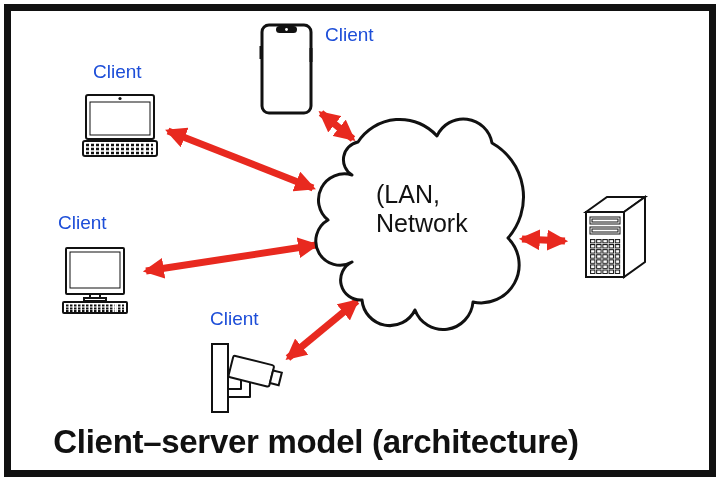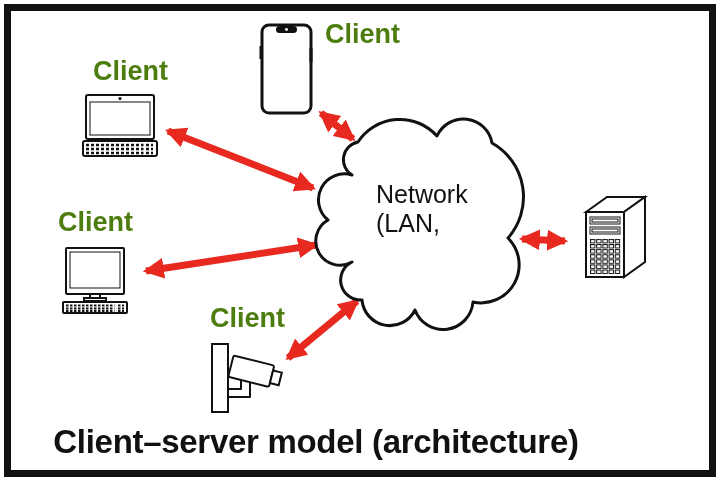--- a/index.html
+++ b/index.html
@@ -5,23 +5,22 @@
   html,body{margin:0;padding:0;background:#fff;}
   #canvas{
     position:relative;width:720px;height:480px;background:#ffffff;
     font-family:"Liberation Sans", sans-serif;overflow:hidden;
   }
   .frame{
     position:absolute;left:4px;top:4px;width:698px;height:459px;
     border:7px solid #111;
   }
   .label{
-    position:absolute;font-size:27px;line-height:25px;color:#4d7c0f;
+    position:absolute;font-size:19px;line-height:25px;color:#1d4ed8;
     white-space:nowrap;
-    font-weight:bold;
   }
   .cloud-text{
     position:absolute;left:376px;top:180px;font-size:25px;line-height:29px;
     color:#111;
   }
   .cloud-text span{display:block;}
   .title{
     position:absolute;left:0;top:423px;width:632px;text-align:center;
     font-size:33px;font-weight:bold;color:#111;letter-spacing:-0.3px;
     white-space:nowrap;
@@ -134,19 +133,19 @@
   <div class="label" style="left:93px;top:59px;">Client</div>
 
   <div class="label" style="left:325px;top:22px;">Client</div>
 
   <div class="label" style="left:58px;top:210px;">Client</div>
 
   <div class="label" style="left:210px;top:306px;">Client</div>
 
 
   <div class="cloud-text">
+    <span>(LAN,</span>
     <span>Network</span>
-    <span>(LAN,</span>
   </div>
 
   <div class="title">Client–server model (architecture)</div>
 
 </div>
 
 </body></html>

